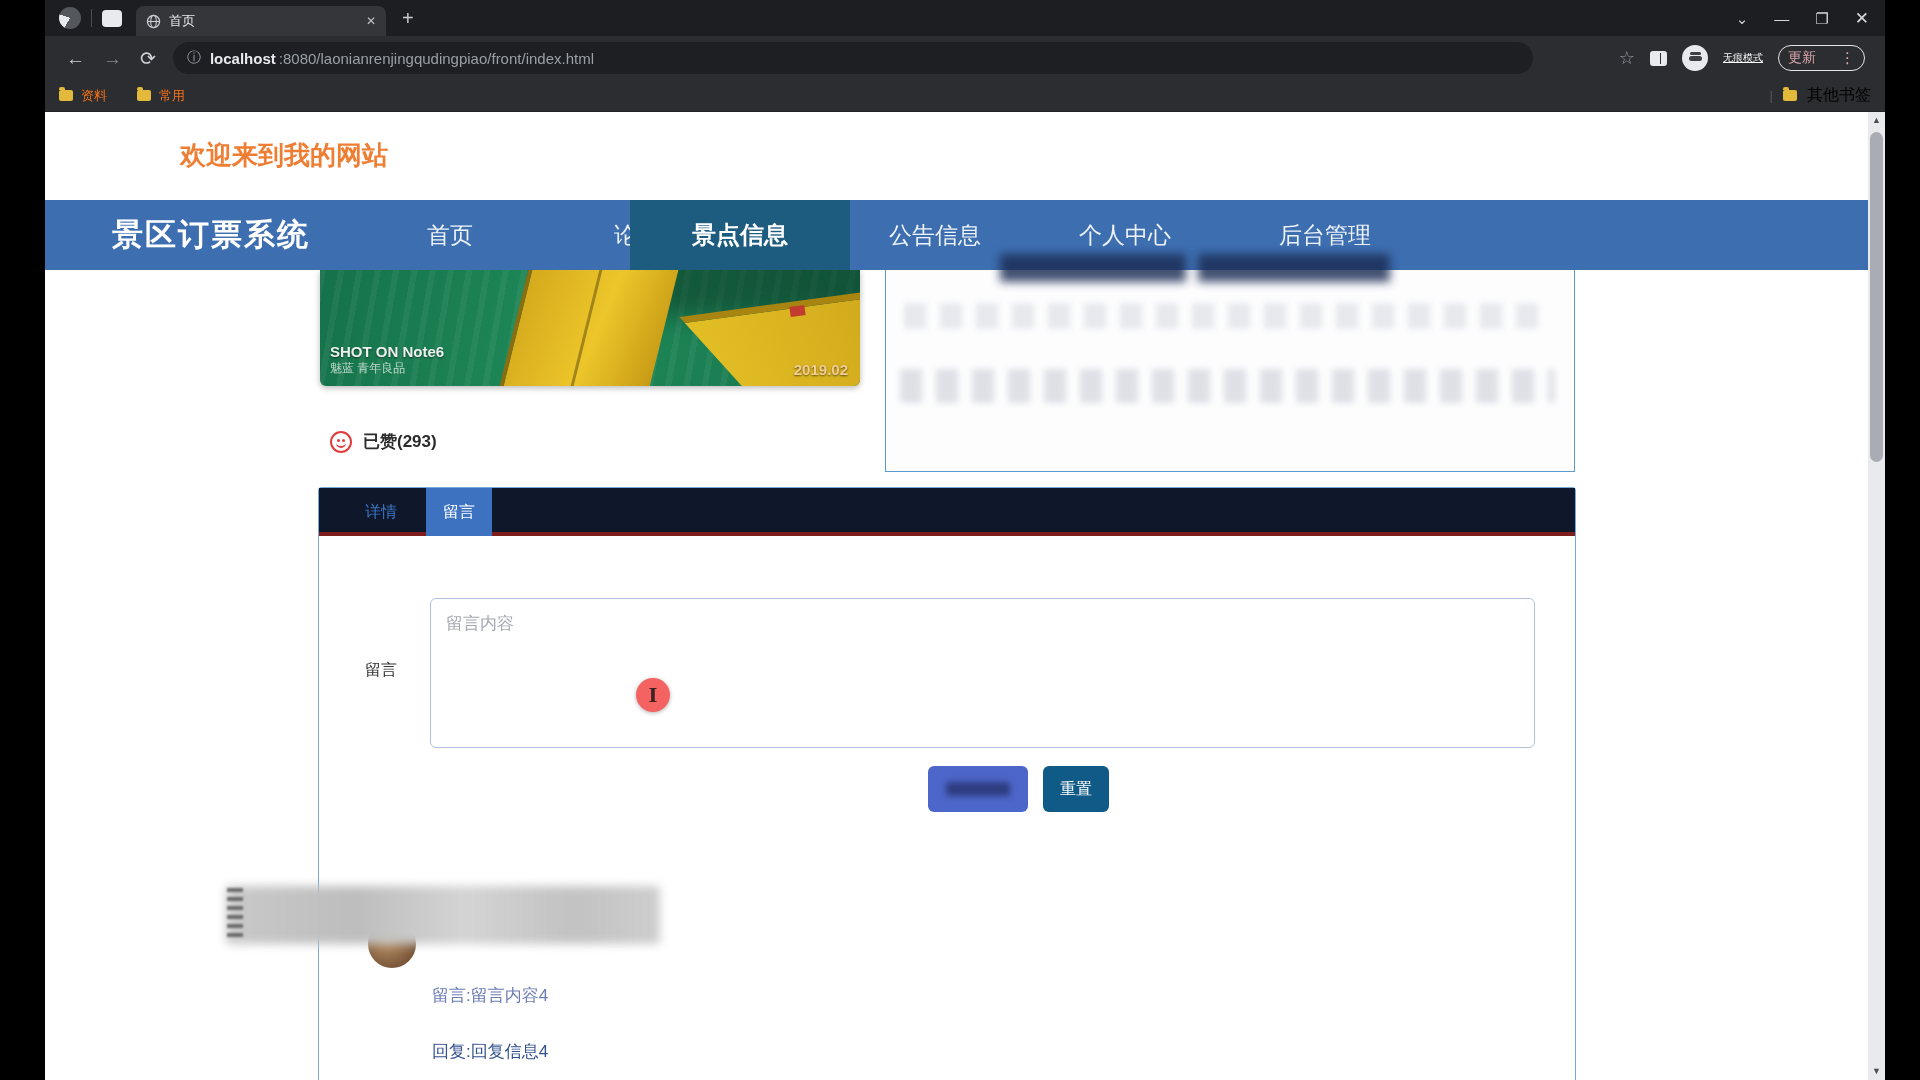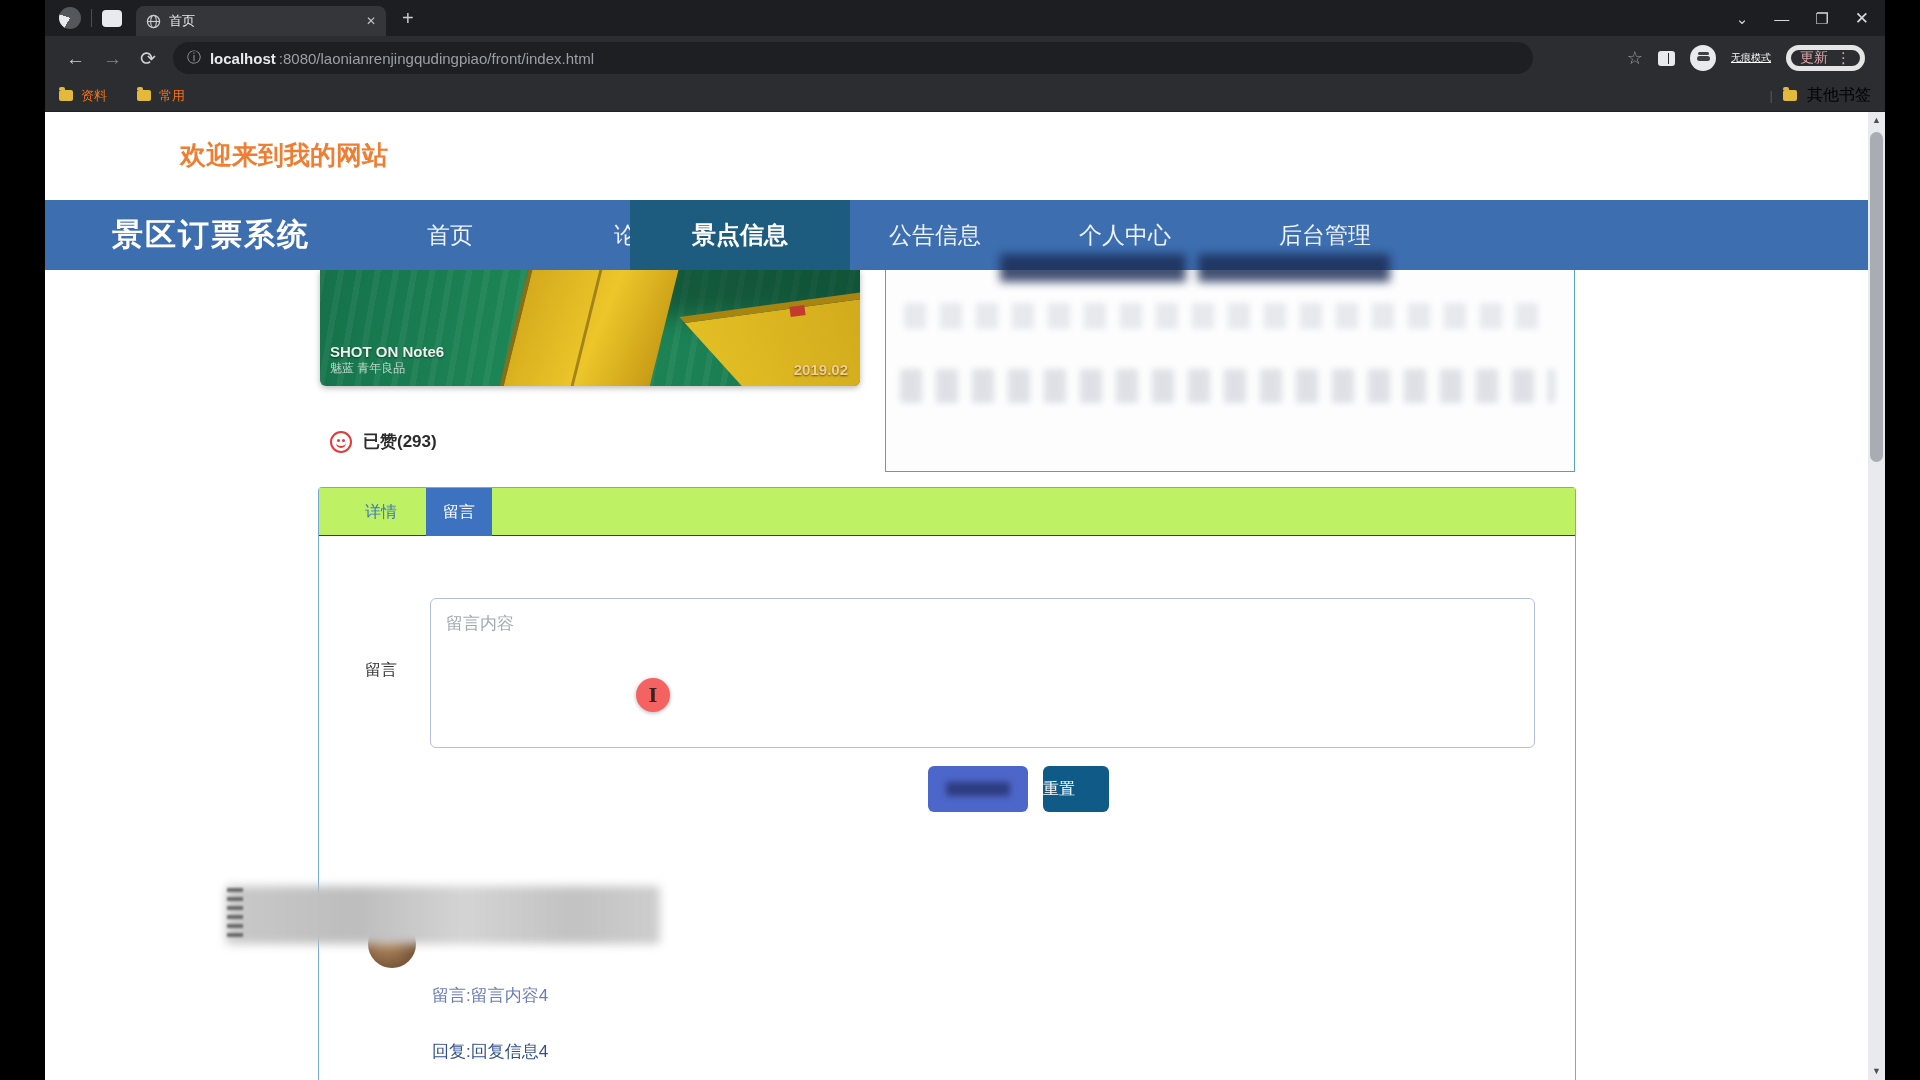--- a/index.html
+++ b/index.html
@@ -27,21 +27,21 @@
   .urlpill{height:32px;width:1360px;margin-left:8px;background:#1d1f22;border-radius:16px;display:flex;align-items:center;padding:0 14px;gap:9px;overflow:hidden;white-space:nowrap;}
   .urlpill .info{color:#9aa0a6;font-size:14px;}
   .urlpill .host{color:#e8eaed;font-size:15px;font-weight:bold;}
   .urlpill .path{color:#9aa0a6;font-size:15px;}
   .rightcluster{margin-left:auto;display:flex;align-items:center;gap:15px;padding-right:8px;}
   .star{color:#9aa0a6;font-size:18px;}
   .split{width:17px;height:15px;border-radius:3px;background:linear-gradient(90deg,#e8eaed 0 60%,#2b2d30 60% 72%,#e8eaed 72% 100%);border:2px solid #e8eaed;}
   .incog{width:26px;height:26px;border-radius:50%;background:#e8eaed;display:flex;align-items:center;justify-content:center;}
   .glasses{width:13px;height:5px;background:#3c4043;border-radius:3px;box-shadow:0 -5px 0 -1px #3c4043;}
   .incoglabel{color:#ffffff;font-size:10px;text-decoration:underline;}
-  .updatepill{height:26px;border:5px solid #e5e5e5;border-radius:13px;display:flex;align-items:center;gap:8px;padding:0 9px;color:#dca7ad;font-size:14px;}
+  .updatepill{height:26px;border:1px solid #e5e5e5;border-radius:13px;display:flex;align-items:center;gap:24px;padding:0 9px;color:#dca7ad;font-size:14px;}
   .updatepill .more{font-size:15px;}
 
   .bookmarks{position:absolute;left:0;top:80px;width:100%;height:32px;background:#2b2d30;display:flex;align-items:center;padding:0 14px;border-bottom:1px solid #202225;}
   .bm{display:flex;align-items:center;gap:8px;margin-right:30px;}
   .folder{width:14px;height:11px;background:#e2b93b;border-radius:2px;position:relative;}
   .folder::before{content:"";position:absolute;left:0;top:-3px;width:6px;height:3px;background:#e2b93b;border-radius:2px 2px 0 0;}
   .bm .lbl{color:#f97316;font-size:13px;}
   .bmright{margin-left:auto;display:flex;align-items:center;gap:10px;}
   .bmsep{color:#55585d;font-size:13px;}
 
@@ -84,36 +84,36 @@
   
   .likerow{position:absolute;left:330px;top:430px;display:flex;align-items:center;gap:11px;z-index:1;}
   .smiley{width:22px;height:22px;border:2px solid #e23b3b;border-radius:50%;position:relative;}
   .smiley i{position:absolute;width:3px;height:3px;background:#e23b3b;border-radius:50%;top:6px;}
   .smiley .le{left:5px;} .smiley .re{right:5px;}
   .smiley b{position:absolute;left:4px;right:4px;bottom:3px;height:7px;border-bottom:2px solid #e23b3b;border-radius:0 0 9px 9px;}
   .likelabel{font-size:17px;font-weight:bold;color:#2b2b2b;}
 
   
   .tabspanel{position:absolute;left:318px;top:487px;width:1258px;height:593px;border:1px solid #74a9d8;border-bottom:none;border-radius:4px 4px 0 0;background:#fff;z-index:1;}
-  .tabshead{position:absolute;left:0;top:0;width:100%;height:48px;background:#bef264;border-bottom:1px solid #7f1d1d;}
+  .tabshead{position:absolute;left:0;top:0;width:100%;height:48px;background:#0f172a;border-bottom:4px solid #7f1d1d;}
   .dtab{position:absolute;top:0;height:48px;line-height:48px;text-align:center;font-size:16px;}
   .dtab.details{left:22px;width:80px;color:#3a76c4;}
   .dtab.message{left:107px;width:66px;background:#3c72c0;color:#fff;}
 
   .formlabel{position:absolute;left:365px;top:660px;font-size:16px;color:#333;z-index:1;}
   .msgarea{position:absolute;left:430px;top:598px;width:1105px;height:150px;border:1.5px solid #b3c0dd;border-radius:6px;padding:13px 15px;font-size:17px;color:#333;resize:none;outline:none;z-index:1;font-family:inherit;background:#fff;}
   .msgarea::placeholder{color:#a4a8b0;}
 
   .cursorbadge{position:absolute;left:636px;top:678px;width:34px;height:34px;border-radius:50%;background:#f56262;box-shadow:0 1px 4px rgba(0,0,0,.3);display:flex;align-items:center;justify-content:center;z-index:4;}
   .cursorbadge span{font-family:"DejaVu Serif",serif;font-size:19px;font-weight:bold;color:#3a2323;}
 
   .btn{position:absolute;height:46px;border-radius:6px;border:none;color:#fff;font-size:16px;font-family:inherit;z-index:1;}
   .btnsubmit{left:928px;top:766px;width:100px;background:#4d66c9;display:flex;align-items:center;justify-content:center;}
   .smudge{width:64px;height:14px;border-radius:3px;background:rgba(25,34,80,.6);filter:blur(3px);}
-  .btnreset{left:1043px;top:766px;width:66px;background:#0f5a87;line-height:46px;}
+  .btnreset{left:1043px;top:766px;width:66px;background:#0f5a87;text-align:center;line-height:46px;}
 
   
   .avatar{position:absolute;left:368px;top:920px;width:48px;height:48px;border-radius:50%;background:radial-gradient(circle at 40% 35%,#c49a6c,#7d5a3c 70%,#5d4026);z-index:1;}
   .censor{position:absolute;left:226px;top:886px;width:434px;height:58px;border-radius:4px;background:linear-gradient(90deg,#c9c9c9,#bdbdbd 30%,#d4d4d4 55%,#c2c2c2 80%,#cecece);filter:blur(5px);z-index:2;}
   .censormarks{position:absolute;left:227px;top:888px;width:16px;height:50px;background:repeating-linear-gradient(#555 0 4px,transparent 4px 9px);filter:blur(1px);opacity:.8;z-index:3;}
   .cmsg{position:absolute;left:432px;top:984px;font-size:17px;color:#6b7cb4;z-index:1;}
   .creply{position:absolute;left:432px;top:1040px;font-size:17px;color:#31508d;font-weight:500;z-index:1;}
 
   
   .scrollbar{position:absolute;left:1868px;top:112px;width:17px;height:968px;background:#e8eaed;z-index:5;}

